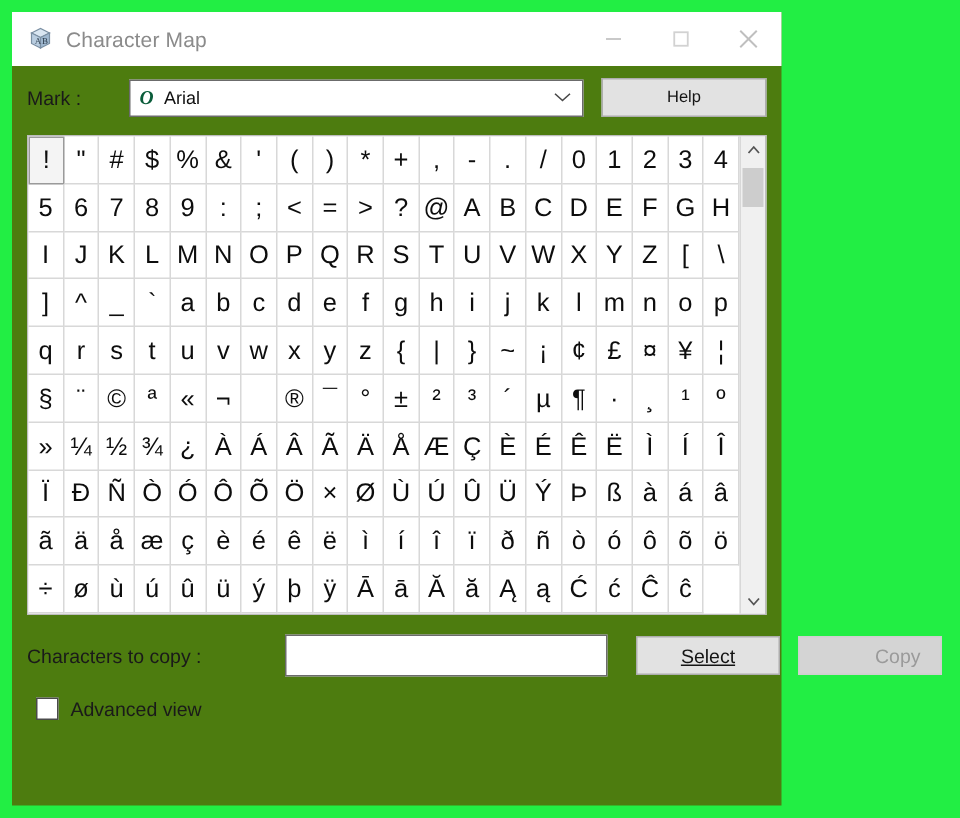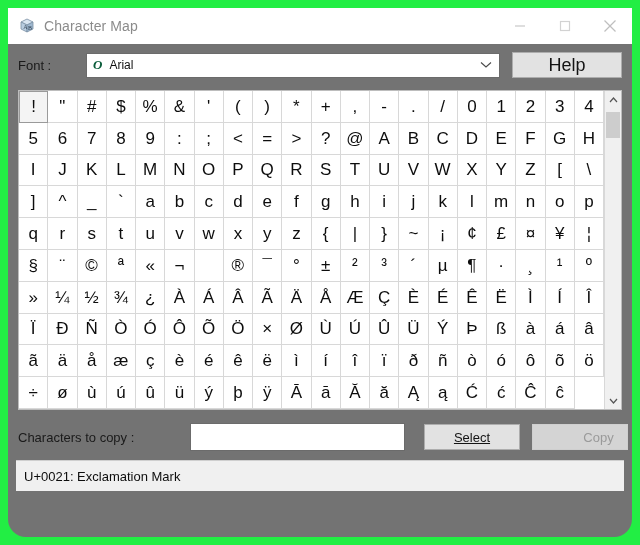--- a/index.html
+++ b/index.html
@@ -12,27 +12,26 @@
     background: #22ee44;
     font-family: "Liberation Sans", sans-serif;
     overflow: hidden;
   }
 
   
   #app-window {
     position: absolute;
     left: 8px;
     top: 8px;
-    width: 624px;
+    width: 513px;
     height: 529px;
-    background: #737373;
+    background: #4d7c0f;
     box-sizing: border-box;
     display: flex;
     flex-direction: column;
-    border-radius: 18px;
   }
 
   
   #title-bar {
     height: 36px;
     background: #ffffff;
     display: flex;
     align-items: center;
     flex: 0 0 auto;
     position: relative;
@@ -114,21 +113,21 @@
     display: flex;
     align-items: center;
   }
   #help-button {
     width: 110px;
     height: 26px;
     margin-left: 12px;
     background: #e2e2e2;
     border: 1px solid #adadad;
     box-sizing: border-box;
-    font-size: 18px;
+    font-size: 11px;
     color: #141414;
     display: flex;
     align-items: center;
     justify-content: center;
     cursor: default;
     flex: 0 0 auto;
   }
 
   
   #grid-area {
@@ -330,21 +329,21 @@
       <div class="win-btn">
         <svg width="16" height="16" viewBox="0 0 16 16">
           <line x1="2.5" y1="2.5" x2="13.5" y2="13.5" stroke="#bfbfbf" stroke-width="1.3"></line>
           <line x1="13.5" y1="2.5" x2="2.5" y2="13.5" stroke="#bfbfbf" stroke-width="1.3"></line>
         </svg>
       </div>
     </div>
   </div>
 
   <div id="font-row">
-    <span id="font-label">Font :</span>
+    <span id="font-label">Mark :</span>
     <div id="font-combo">
       <span id="font-type-icon">O</span>
       <span id="font-name">Arial</span>
       <span id="font-chevron">
         <svg width="12" height="8" viewBox="0 0 12 8">
           <polyline points="1,1.5 6,6 11,1.5" fill="none" stroke="#4a4a4a" stroke-width="1.1"></polyline>
         </svg>
       </span>
     </div>
     <div id="help-button">Help</div>
@@ -569,18 +568,19 @@
     </div>
   </div>
 
   <div id="copy-row">
     <span id="copy-label">Characters to copy :</span>
     <input id="copy-input" type="text" placeholder="" style="">
     <div id="select-button">Select</div>
     <div id="copy-button">Copy</div>
   </div>
 
-
-  <div id="status-bar">
-    <span id="status-text">U+0021: Exclamation Mark</span>
+  <div id="advanced-row">
+    <div id="advanced-checkbox"></div>
+    <span id="advanced-label">Advanced view</span>
   </div>
 
+
 </div>
 
 </body></html>

